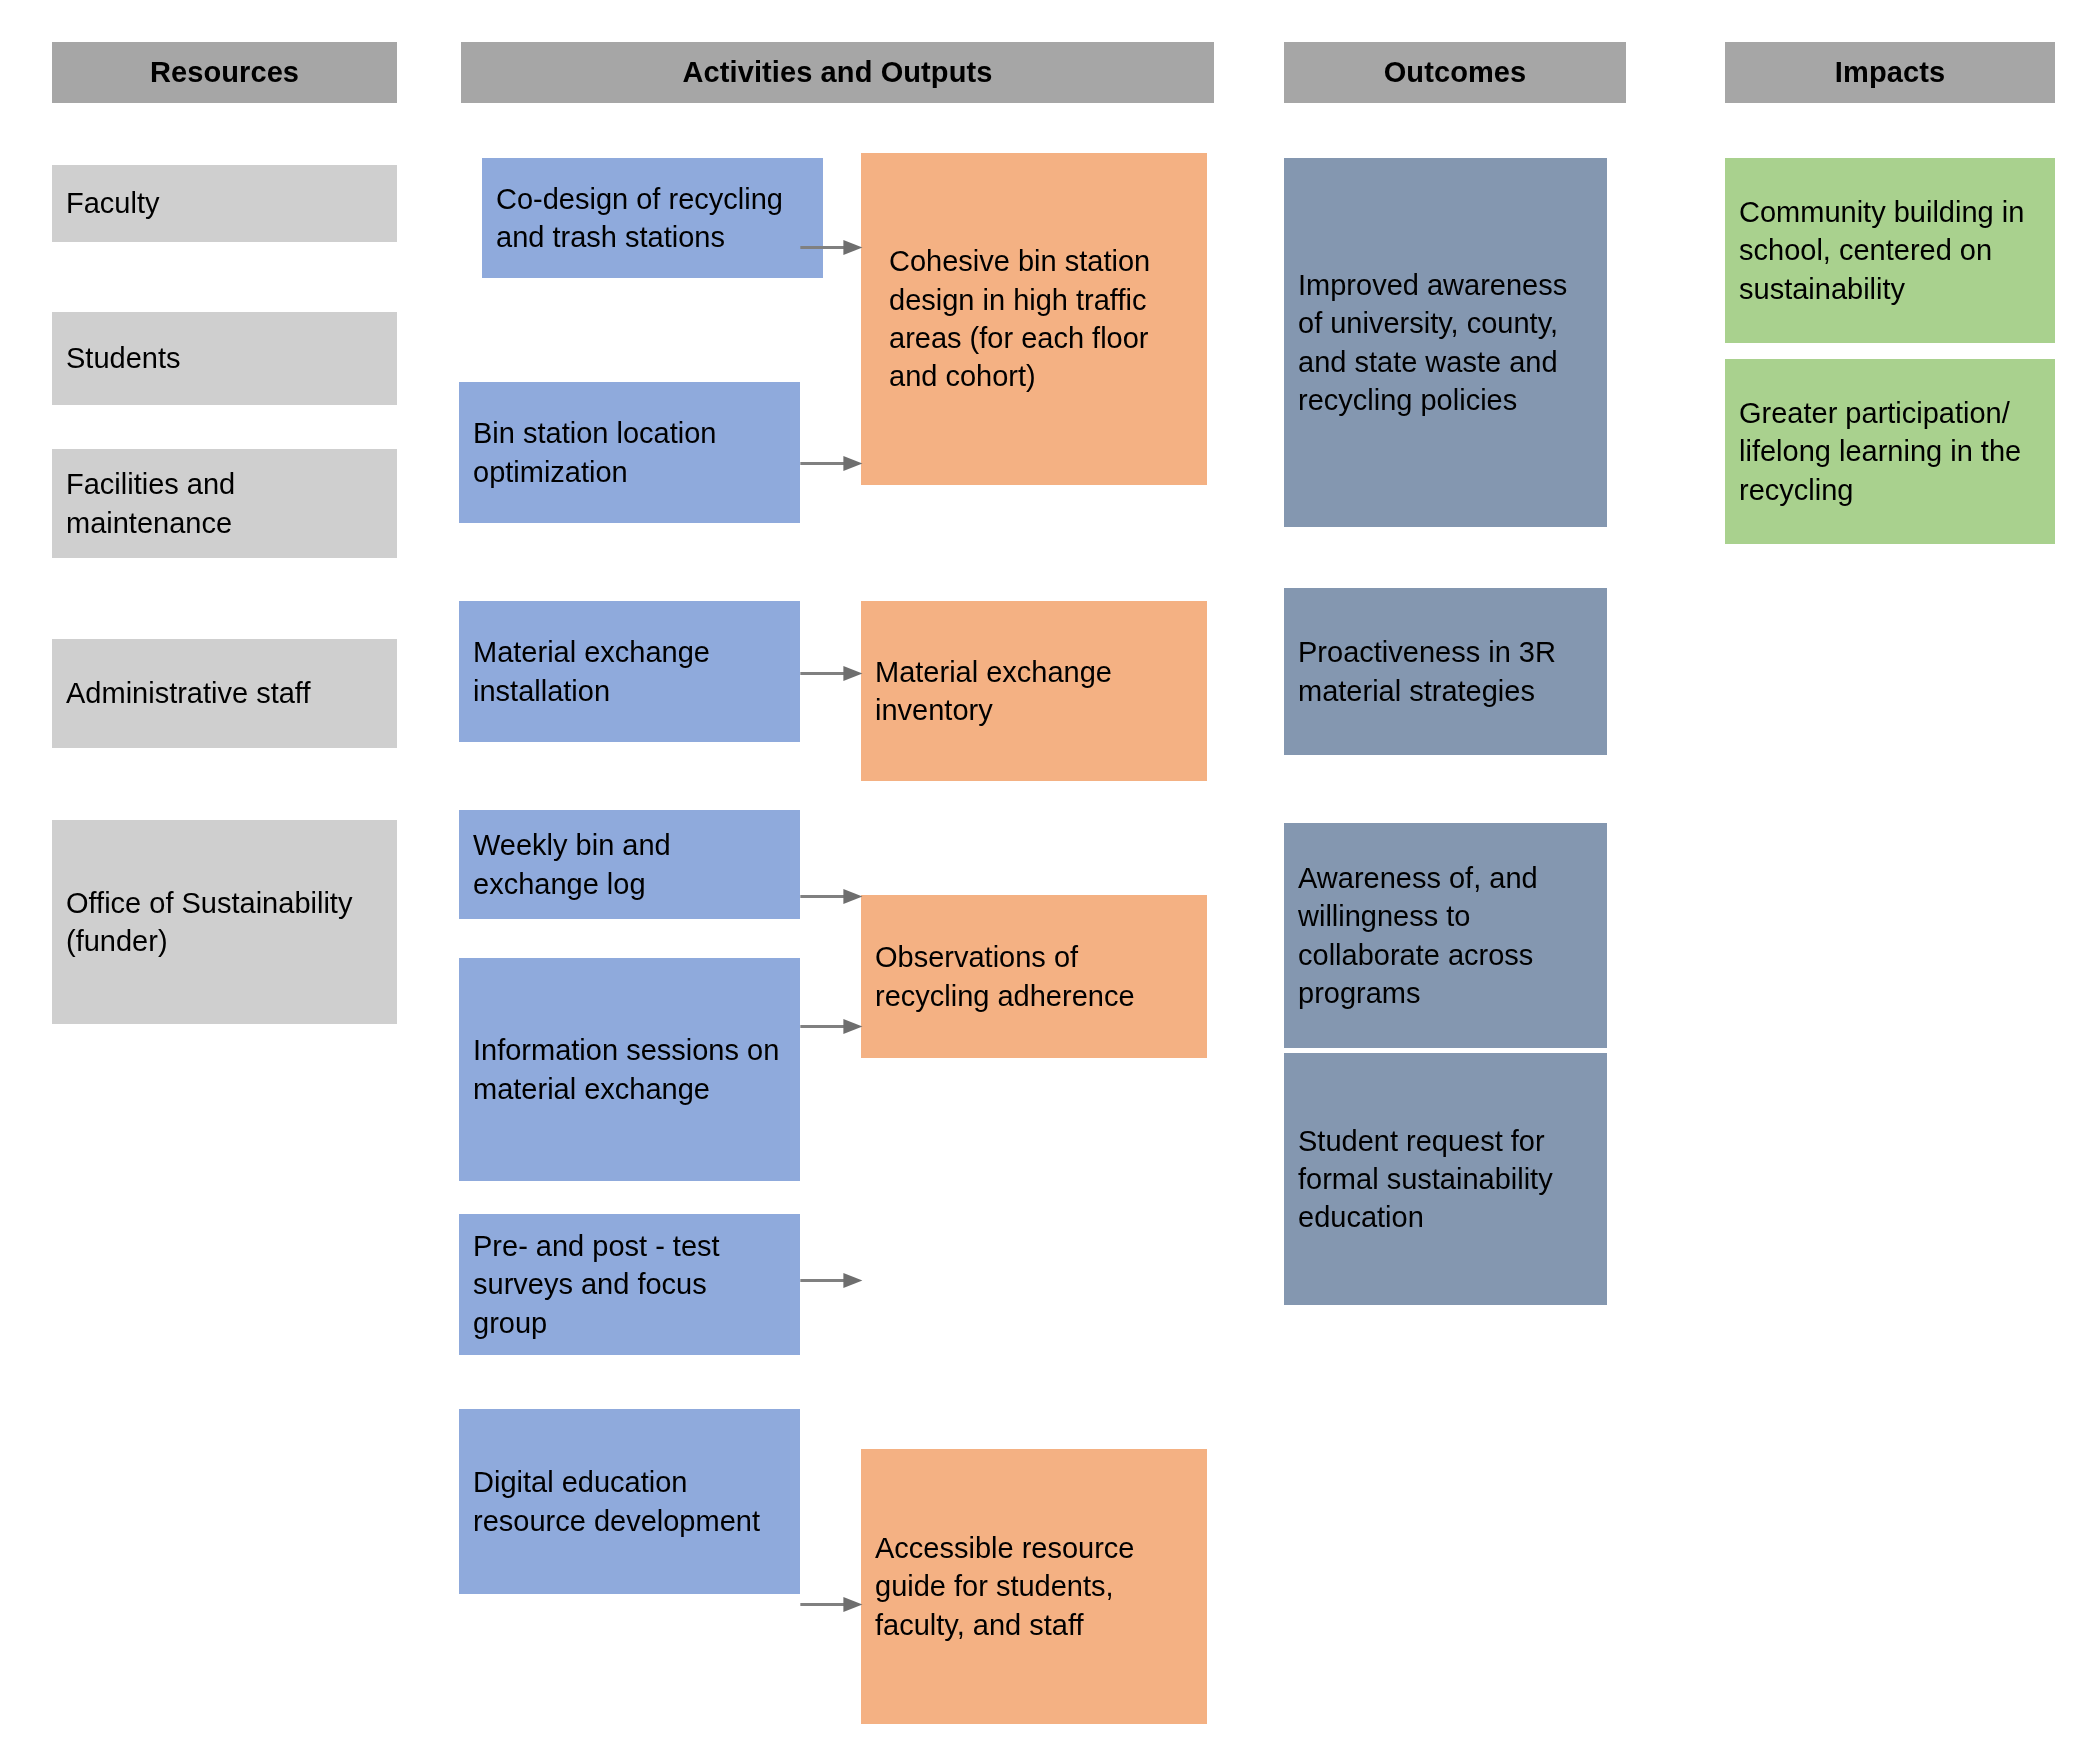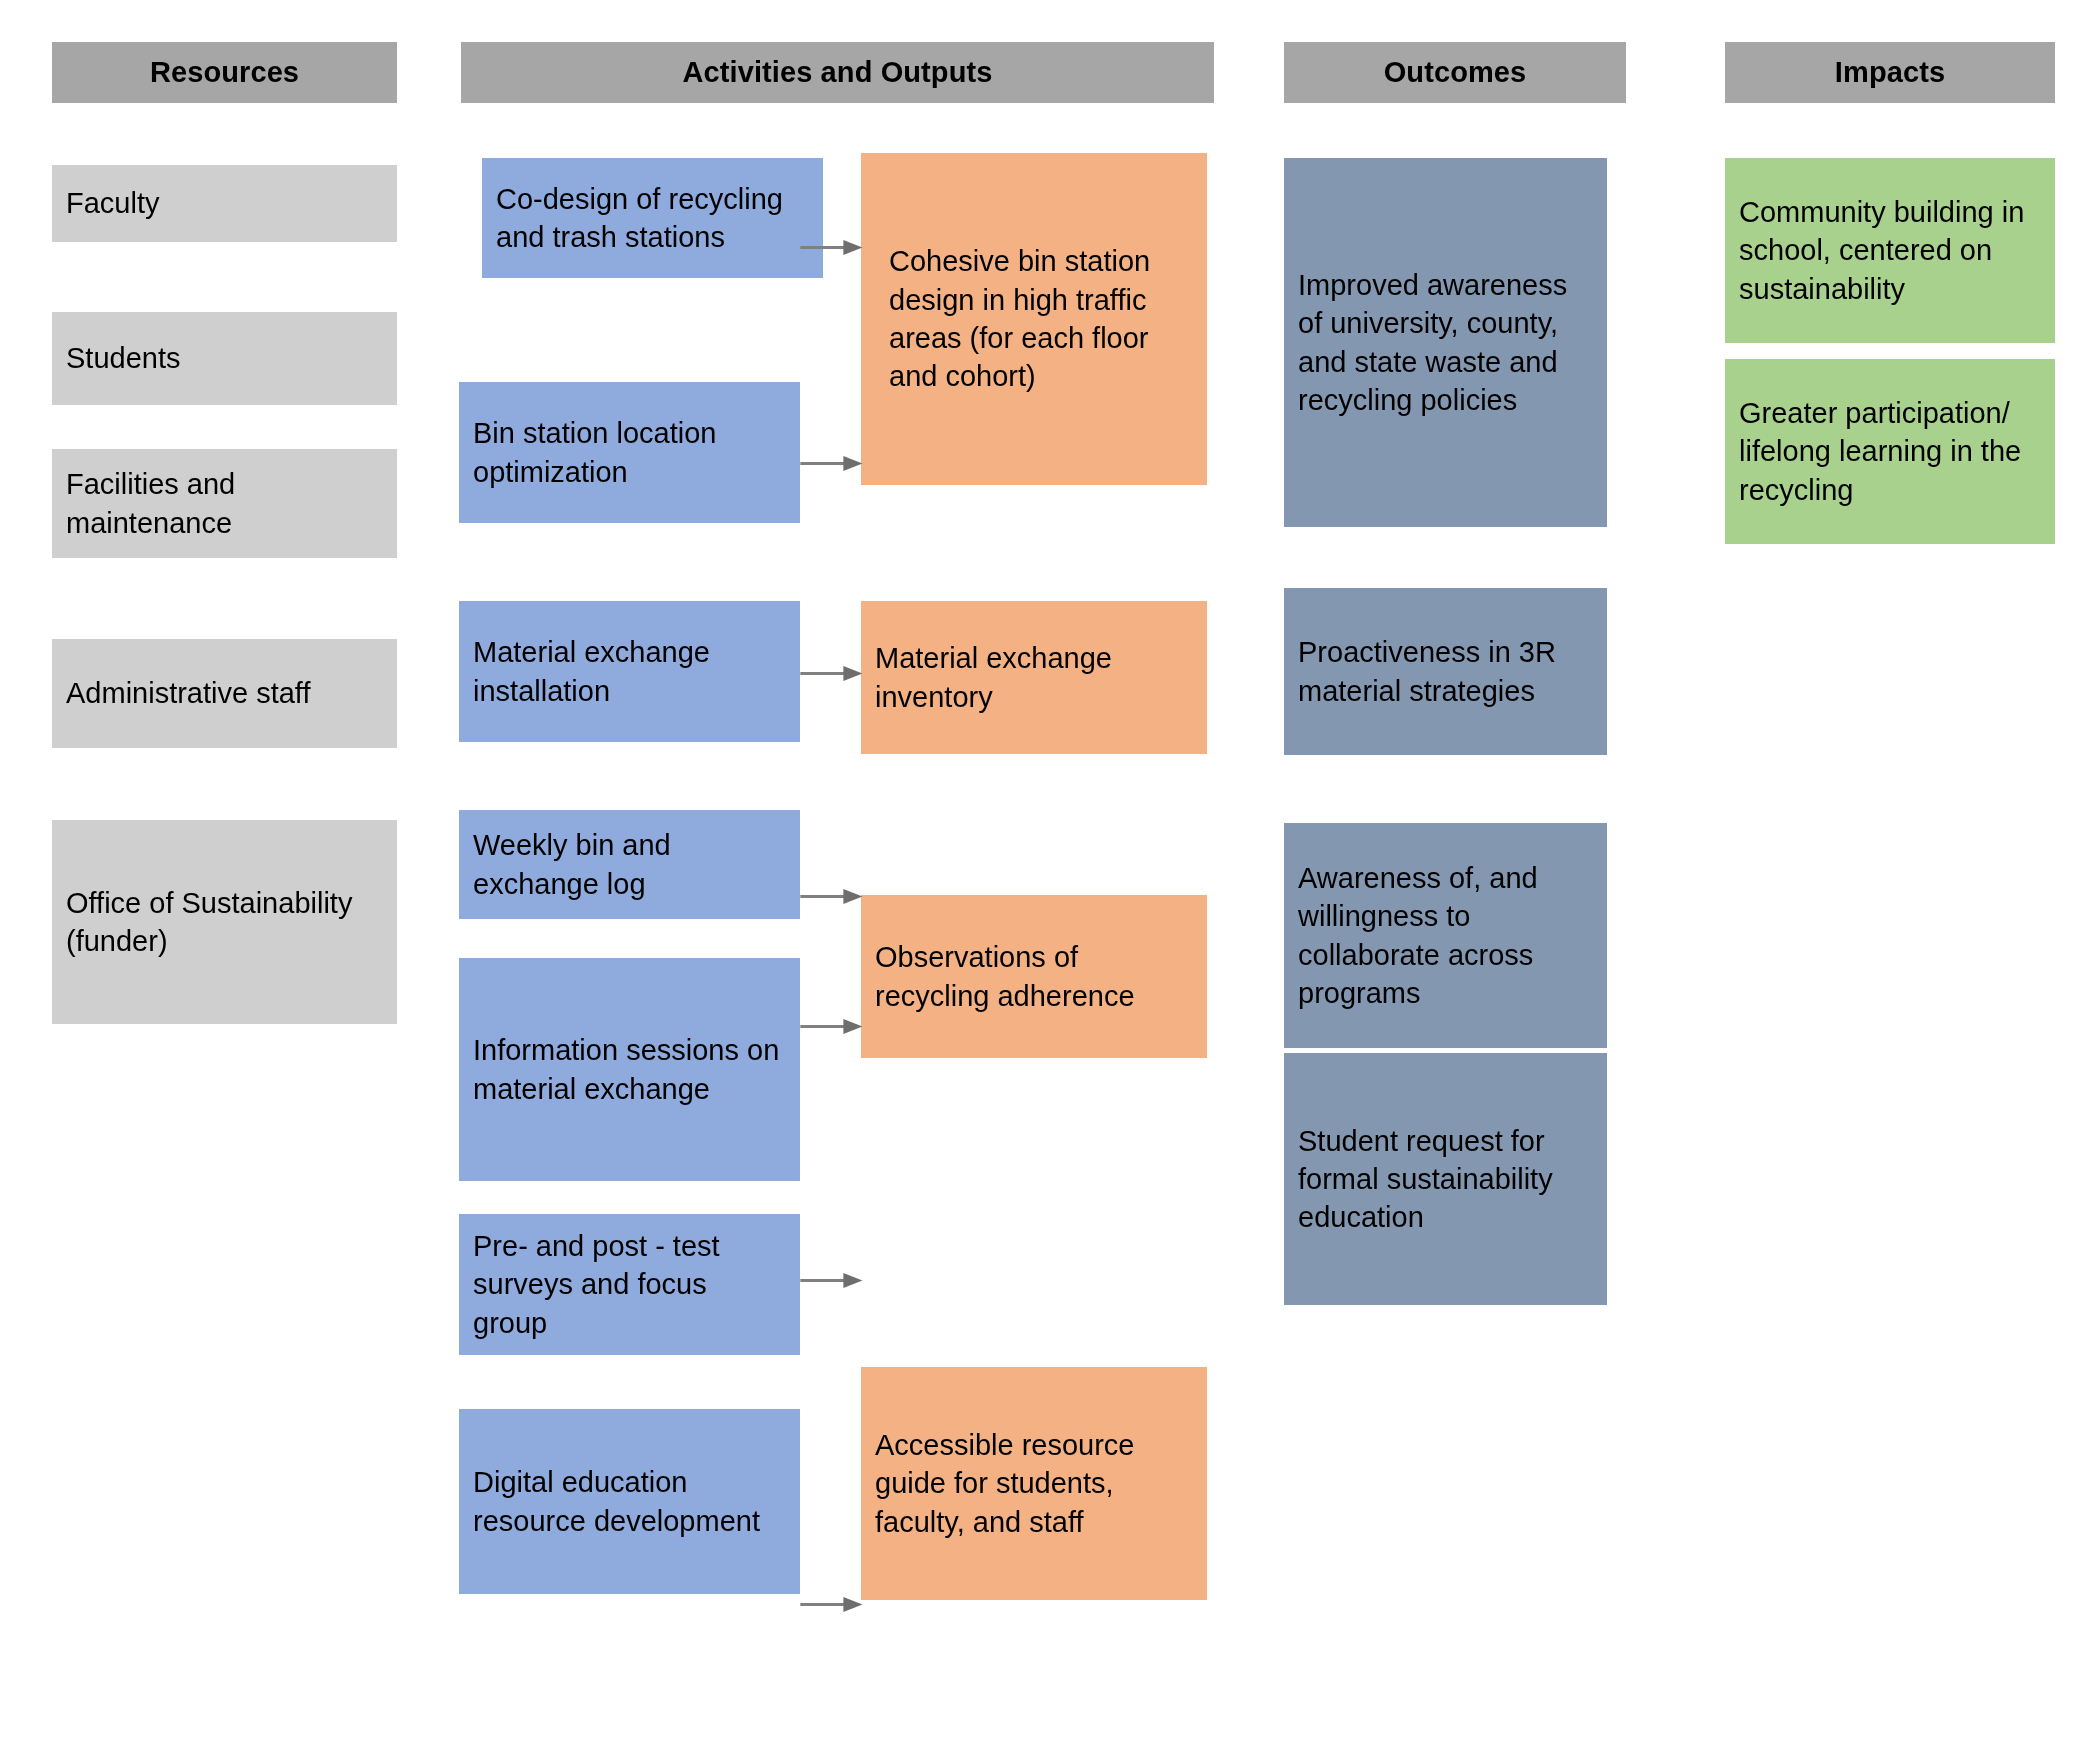--- a/index.html
+++ b/index.html
@@ -123,30 +123,30 @@
   </div>
 
   <div class="node act-node" style="left:459px; top:1409px; width:341px; height:185px;">
     <span class="txt">Digital education resource development</span>
   </div>
 
   <div class="node out-node" style="left:861px; top:153px; width:346px; height:332px;padding-left:28px;">
     <span class="txt">Cohesive bin station design in high traffic areas (for each floor and cohort)</span>
   </div>
 
-  <div class="node out-node" style="left:861px; top:601px; width:346px; height:153px;">
+  <div class="node out-node" style="left:861px; top:601px; width:346px; height:180px;">
     <span class="txt">Material exchange inventory</span>
   </div>
 
   <div class="node out-node" style="left:861px; top:895px; width:346px; height:163px;">
     <span class="txt">Observations of recycling adherence</span>
   </div>
 
 
-  <div class="node out-node" style="left:861px; top:1367px; width:346px; height:233px;">
+  <div class="node out-node" style="left:861px; top:1449px; width:346px; height:275px;">
     <span class="txt">Accessible resource guide for students, faculty, and staff</span>
   </div>
 
   <div class="node oc-node" style="left:1284px; top:158px; width:323px; height:369px;">
     <span class="txt">Improved awareness of university, county, and state waste and recycling policies</span>
   </div>
 
   <div class="node oc-node" style="left:1284px; top:588px; width:323px; height:167px;">
     <span class="txt">Proactiveness in 3R material strategies</span>
   </div>

